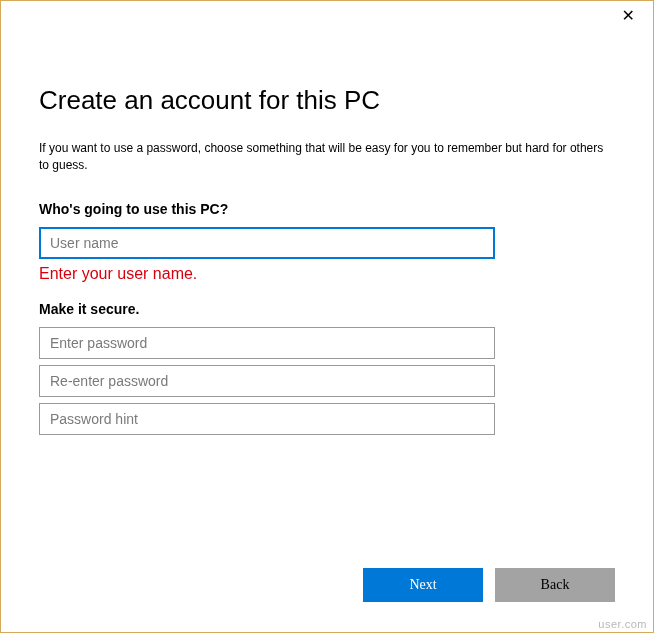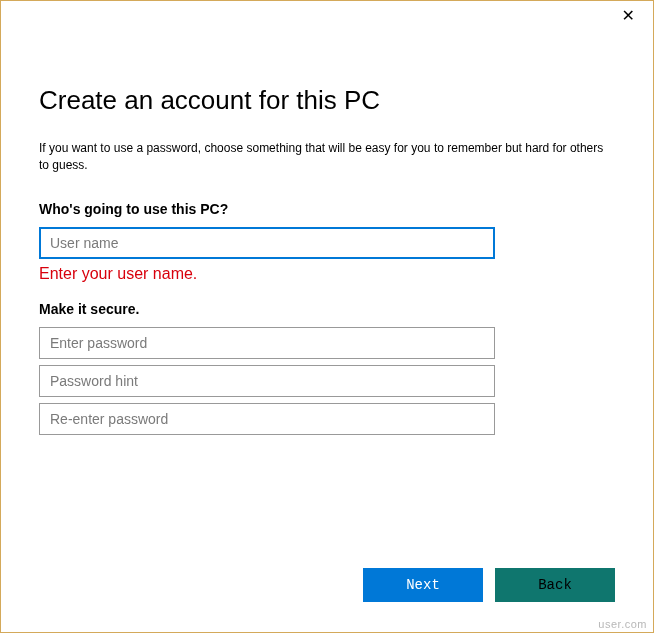--- a/index.html
+++ b/index.html
@@ -83,29 +83,29 @@
       bottom: 30px;
       right: 38px;
       display: flex;
       gap: 12px;
     }
     .btn {
       width: 120px;
       height: 34px;
       border: none;
       font-size: 14px;
-      font-family: Liberation Mono, monospace;
+      font-family: Liberation Serif, serif;
       cursor: pointer;
     }
     .btn-primary {
       background: #0078d7;
       color: #fff;
     }
     .btn-secondary {
-      background: #0f766e;
+      background: #a3a3a3;
       color: #000;
     }
     .watermark {
       position: absolute;
       bottom: 2px;
       right: 6px;
       font-size: 11px;
       color: #b8b8b8;
       letter-spacing: 0.5px;
     }
@@ -123,23 +123,23 @@
 
   <div class="section-label">Who's going to use this PC?</div>
   <input type="text" class="field focused" placeholder="User name" style="">
 
   <div class="error-text">Enter your user name.</div>
 
   <div class="section-label make-secure">Make it secure.</div>
 
   <input type="password" class="field" placeholder="Enter password" style="">
 
+  <input type="password" class="field" placeholder="Re-enter password" style="">
+
   <input type="text" class="field" placeholder="Password hint" style="">
-
-  <input type="password" class="field" placeholder="Re-enter password" style="">
 </div>
 
 <div class="footer">
   <button class="btn btn-primary">Next</button>
   <button class="btn btn-secondary">Back</button>
 </div>
 
 <div class="watermark">user.com</div>
 
 </body></html>

